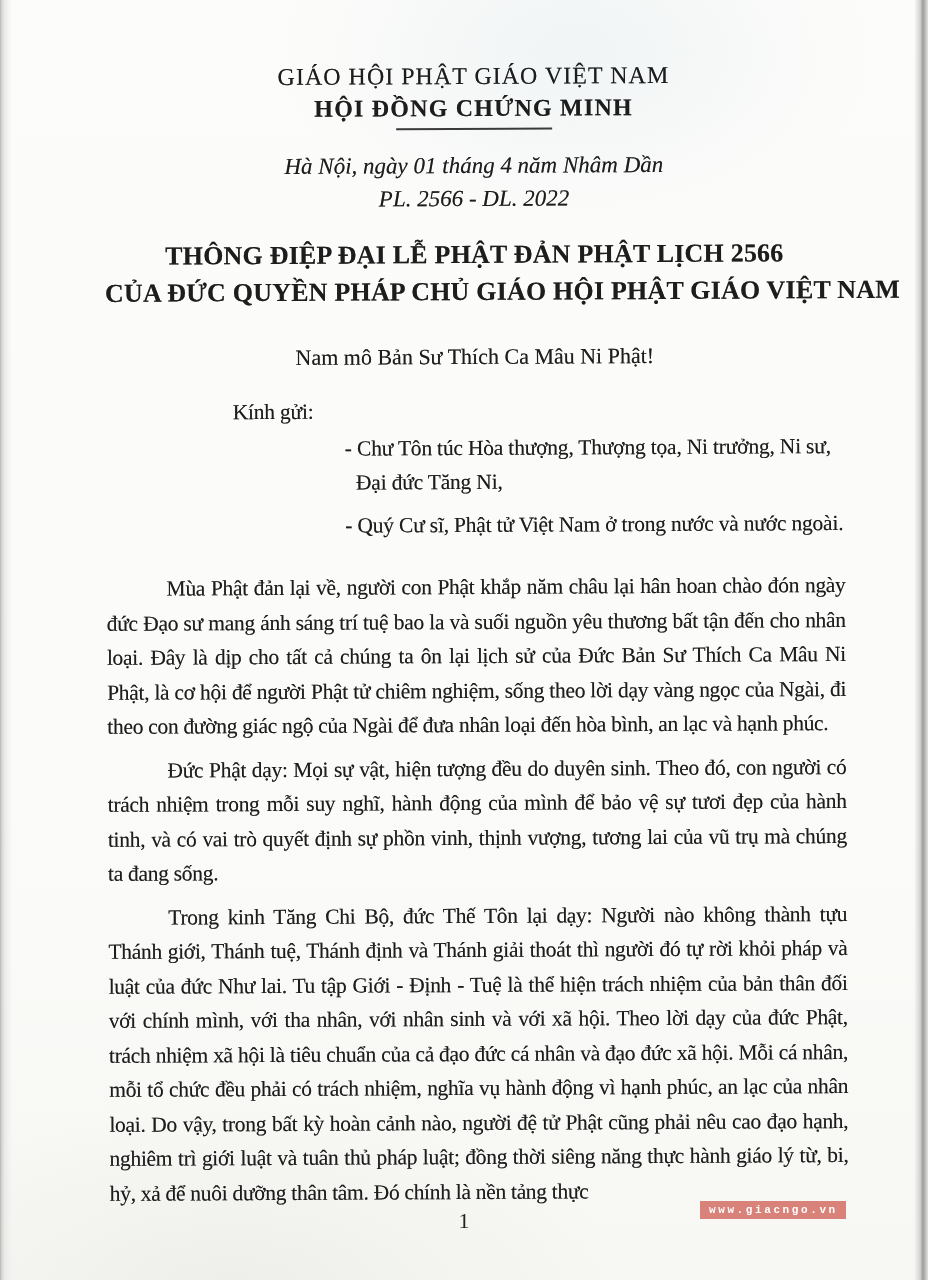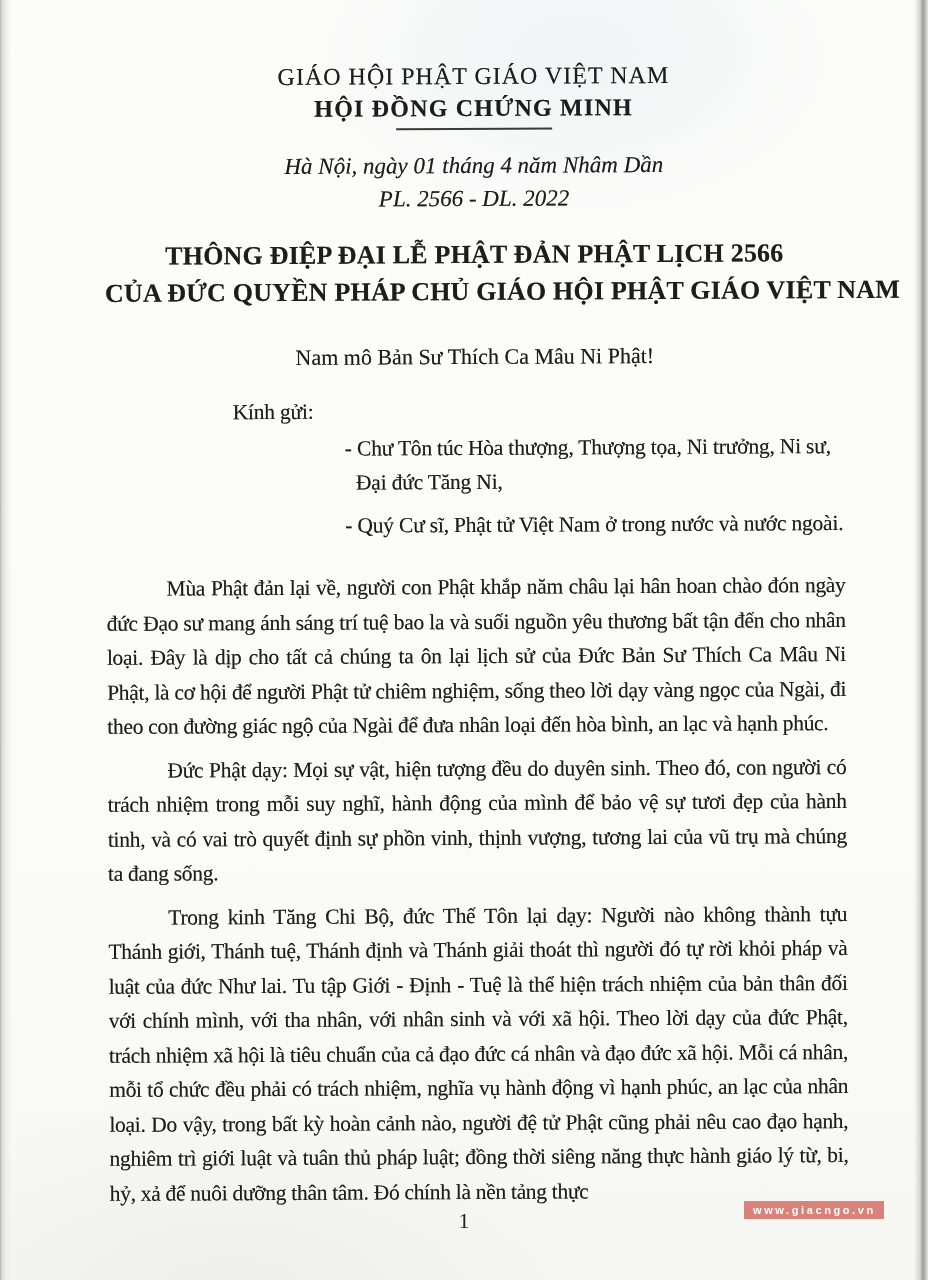--- a/index.html
+++ b/index.html
@@ -128,28 +128,27 @@
     font-size: 22px;
     color: #222;
     z-index: 2;
   }
   .watermark-badge {
     position: absolute;
     left: 700px;
     top: 1201px;
     background: #d9827a;
     color: #ffffff;
-    font-family: Liberation Sans, sans-serif;
+    font-family: Liberation Mono, monospace;
     font-size: 11px;
     font-weight: bold;
     letter-spacing: 2.6px;
     padding: 3px 8px 3px 9px;
     z-index: 6;
     text-shadow: none;
-    margin-left: 44px;
   }
 </style>
 </head>
 <body>
 
 <div class="sheet">
   <div class="edge-left"></div>
   <div class="edge-right"></div>
 
   <div class="content">

